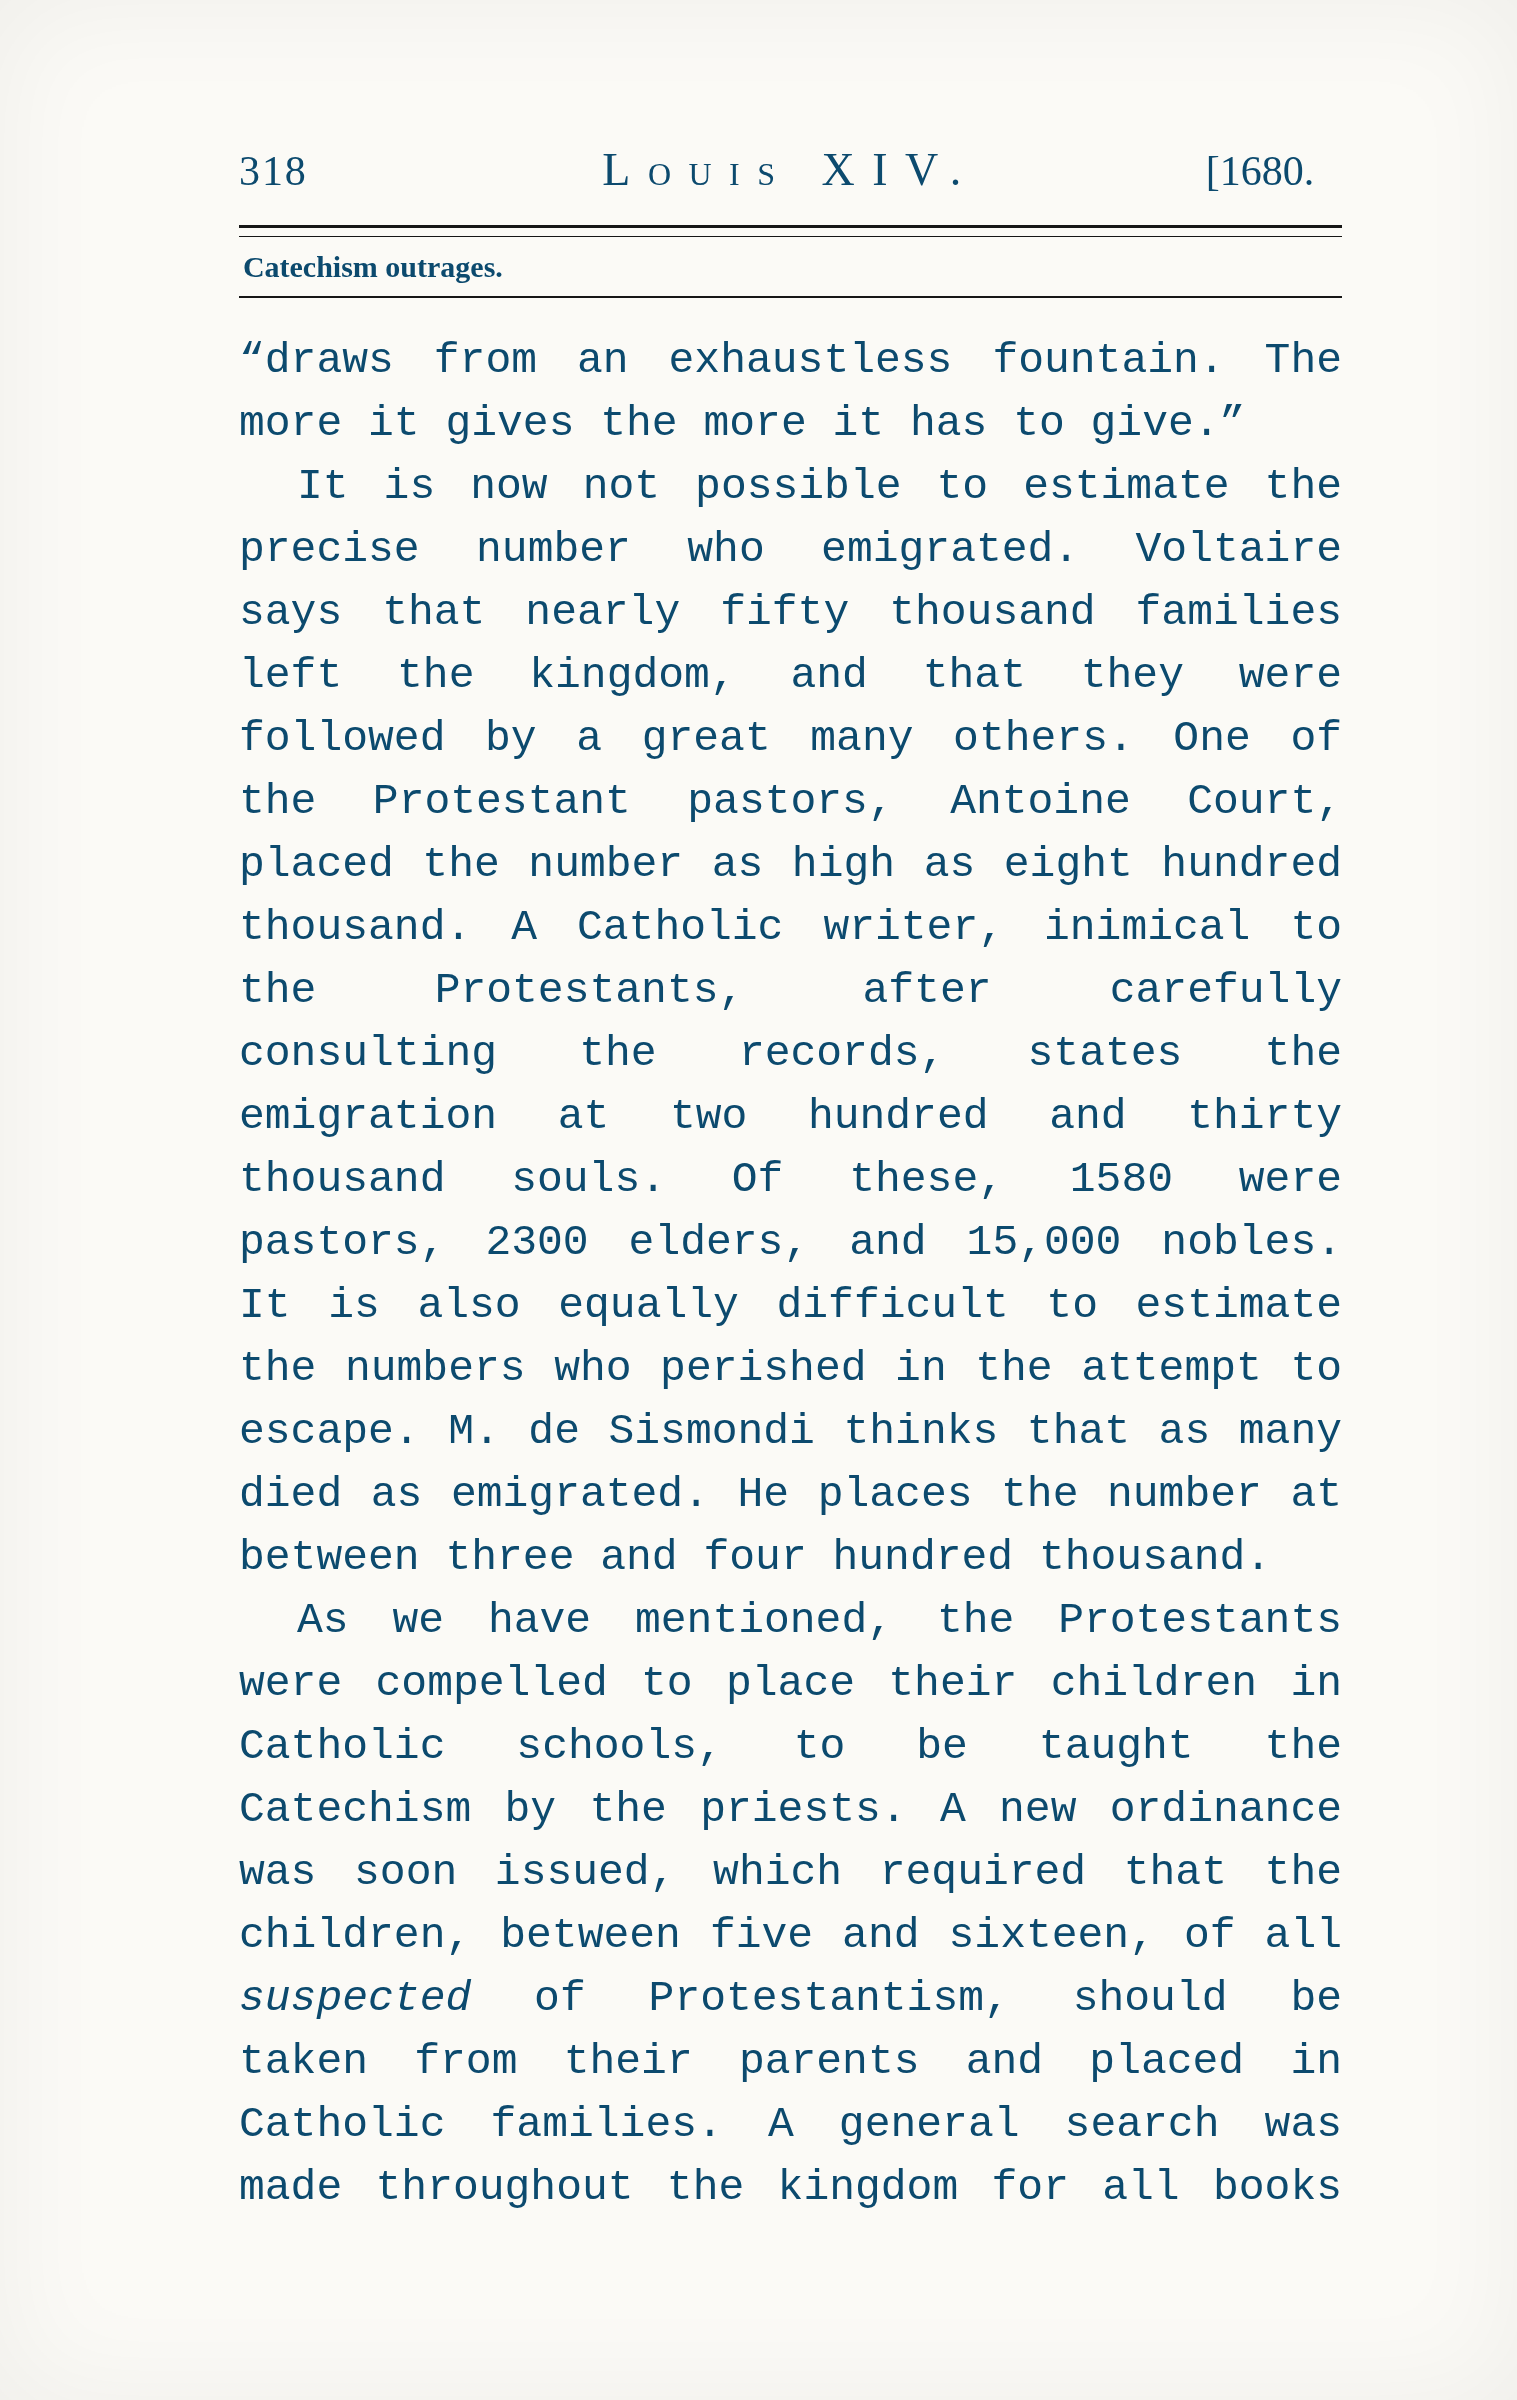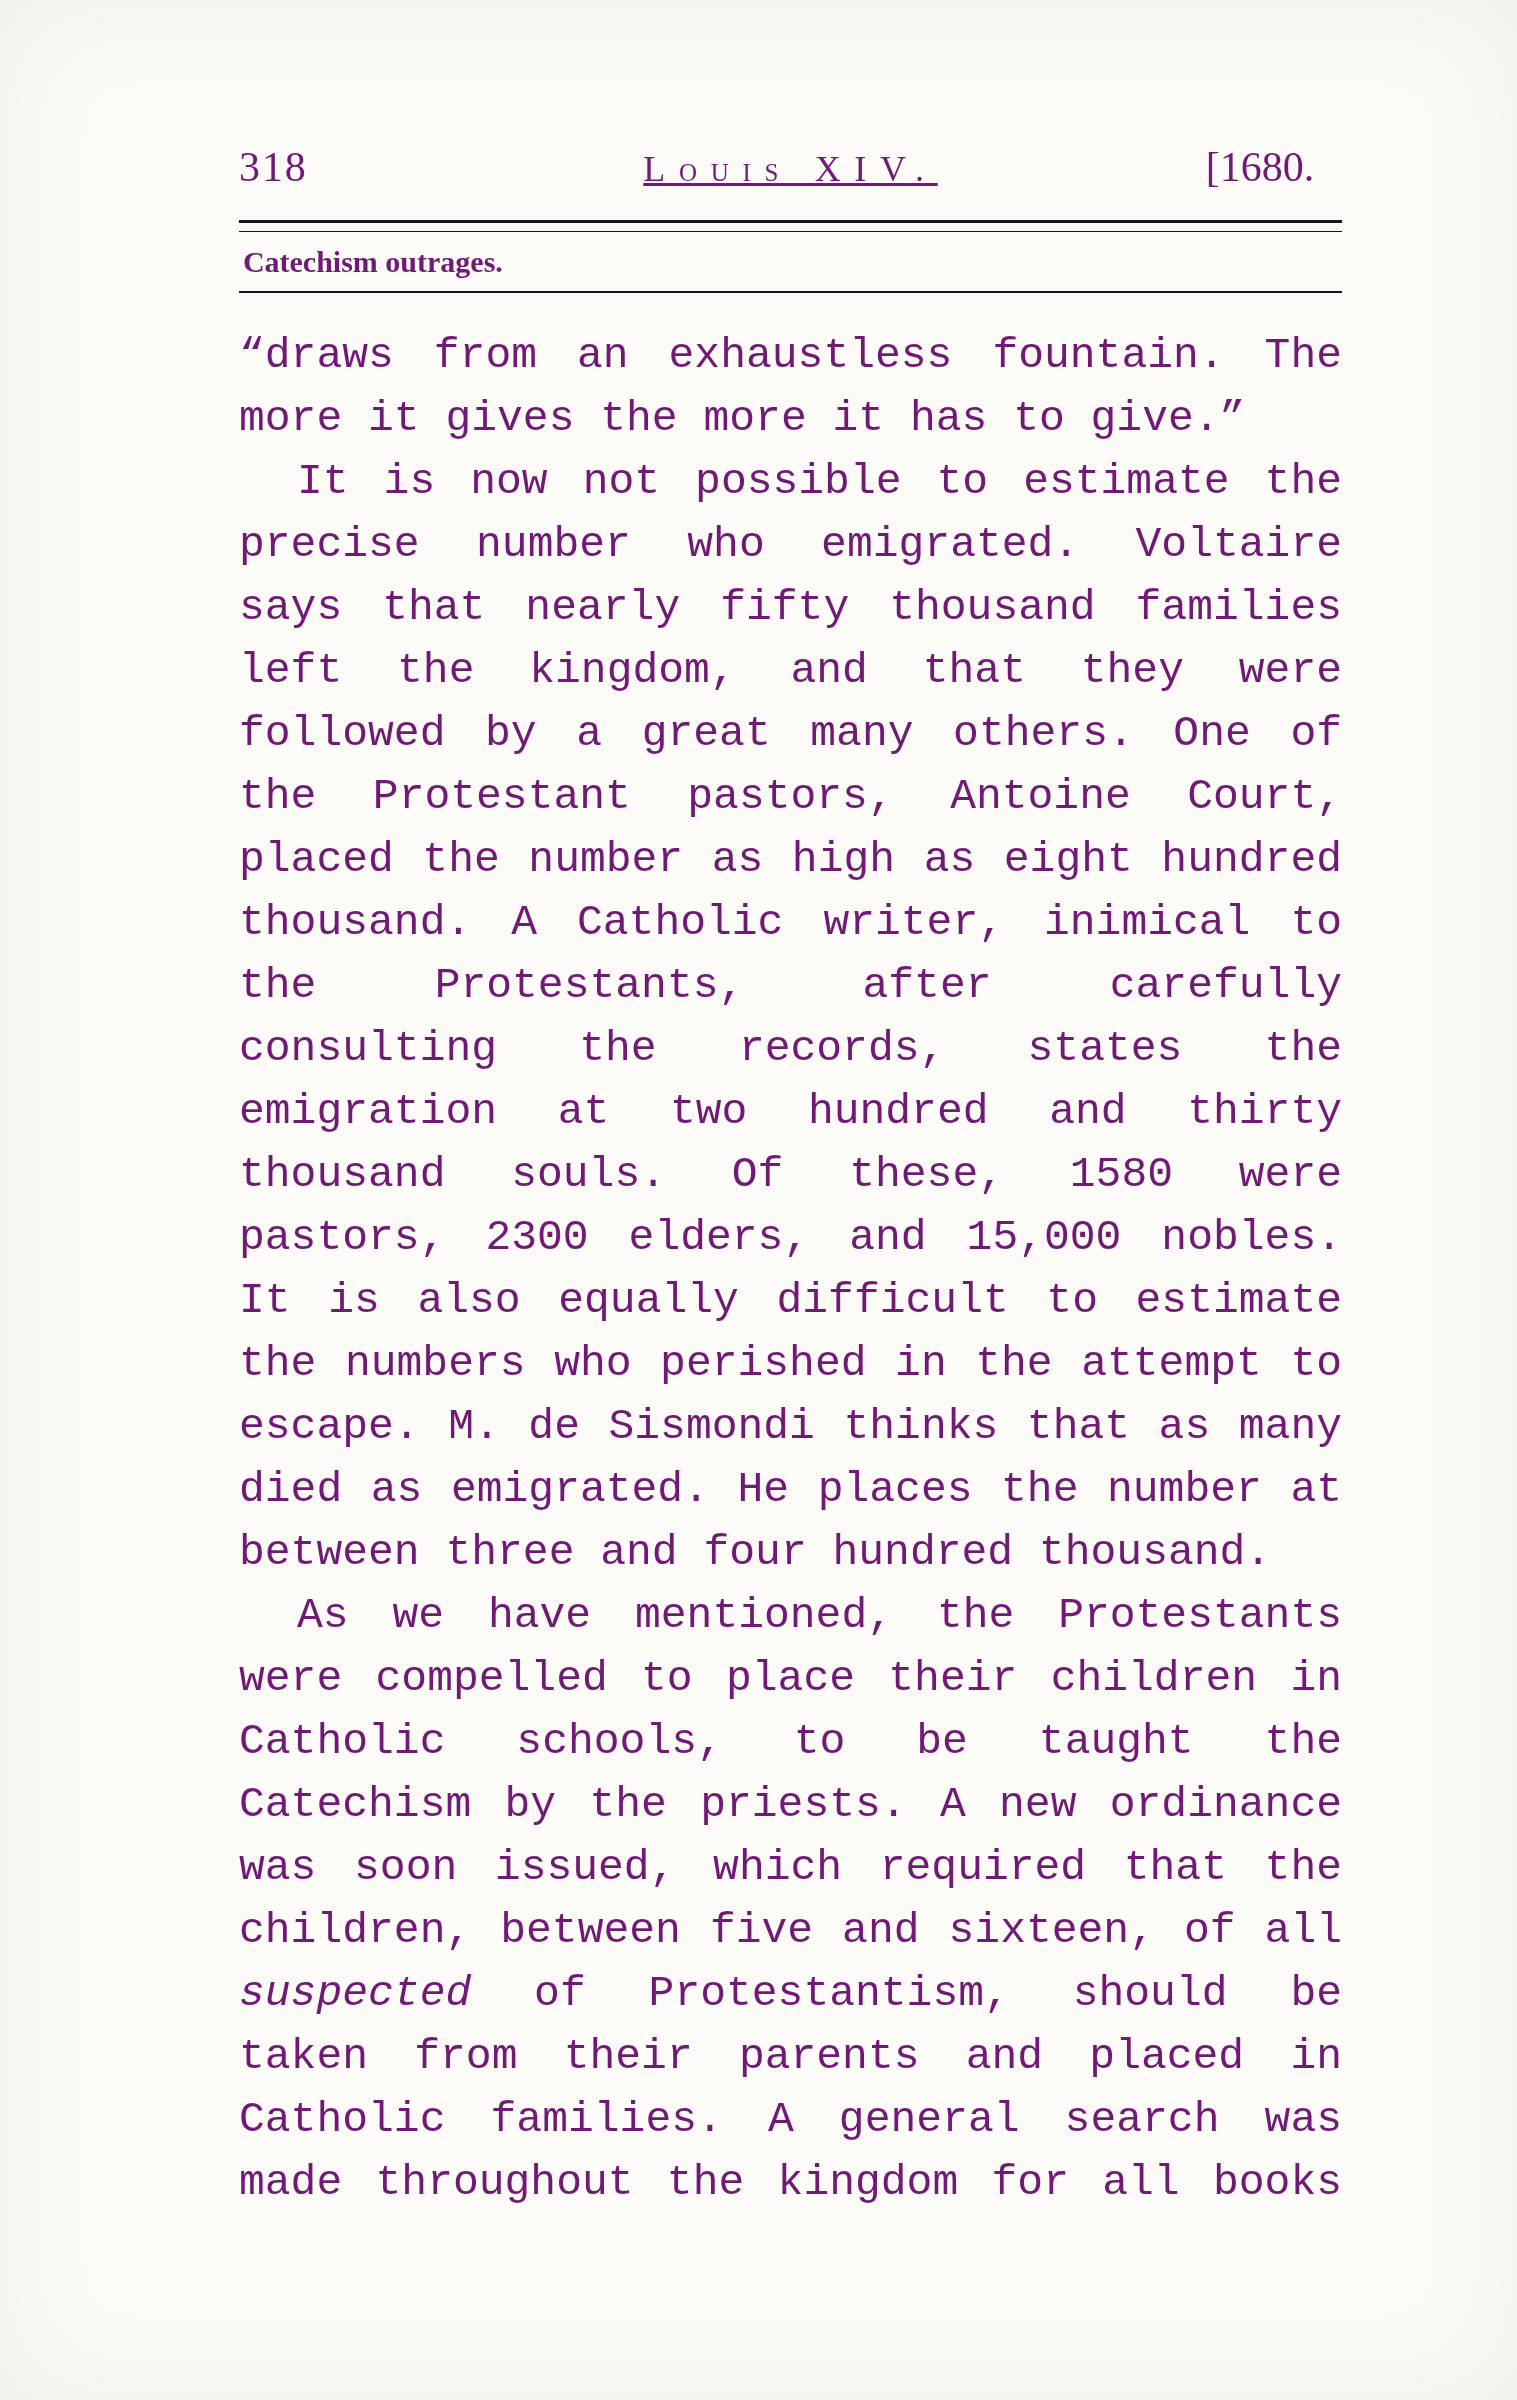--- a/index.html
+++ b/index.html
@@ -6,43 +6,42 @@
     margin: 0;
     padding: 0;
     background: #f6f5f1;
   }
   .page {
     position: relative;
     width: 1518px;
     height: 2400px;
     box-sizing: border-box;
     background: #fbfaf6;
-    color: #701a75;
+    color: #0c4a6e;
     font-family: "Liberation Serif", "DejaVu Serif", serif;
     padding: 143px 176px 0 239px;
     box-shadow: inset 0 0 116px rgba(0,0,0,0.05);
   }
   .page-header {
     display: flex;
     justify-content: space-between;
     align-items: baseline;
     font-size: 42px;
     margin-bottom: 29px;
   }
   .page-number {
     min-width: 164px;
     letter-spacing: 1.9px;
   }
   .chapter-title {
     font-variant: small-caps;
     letter-spacing: 0.38em;
-    font-size: 36px;
+    font-size: 46px;
     text-align: center;
     flex: 1;
-    text-decoration: underline;
   }
   .year-marker {
     min-width: 164px;
     text-align: center;
   }
   .double-rule {
     height: 7.7px;
     border-top: 3.9px solid #161616;
     border-bottom: 1.9px solid #161616;
     margin-bottom: 3.9px;

